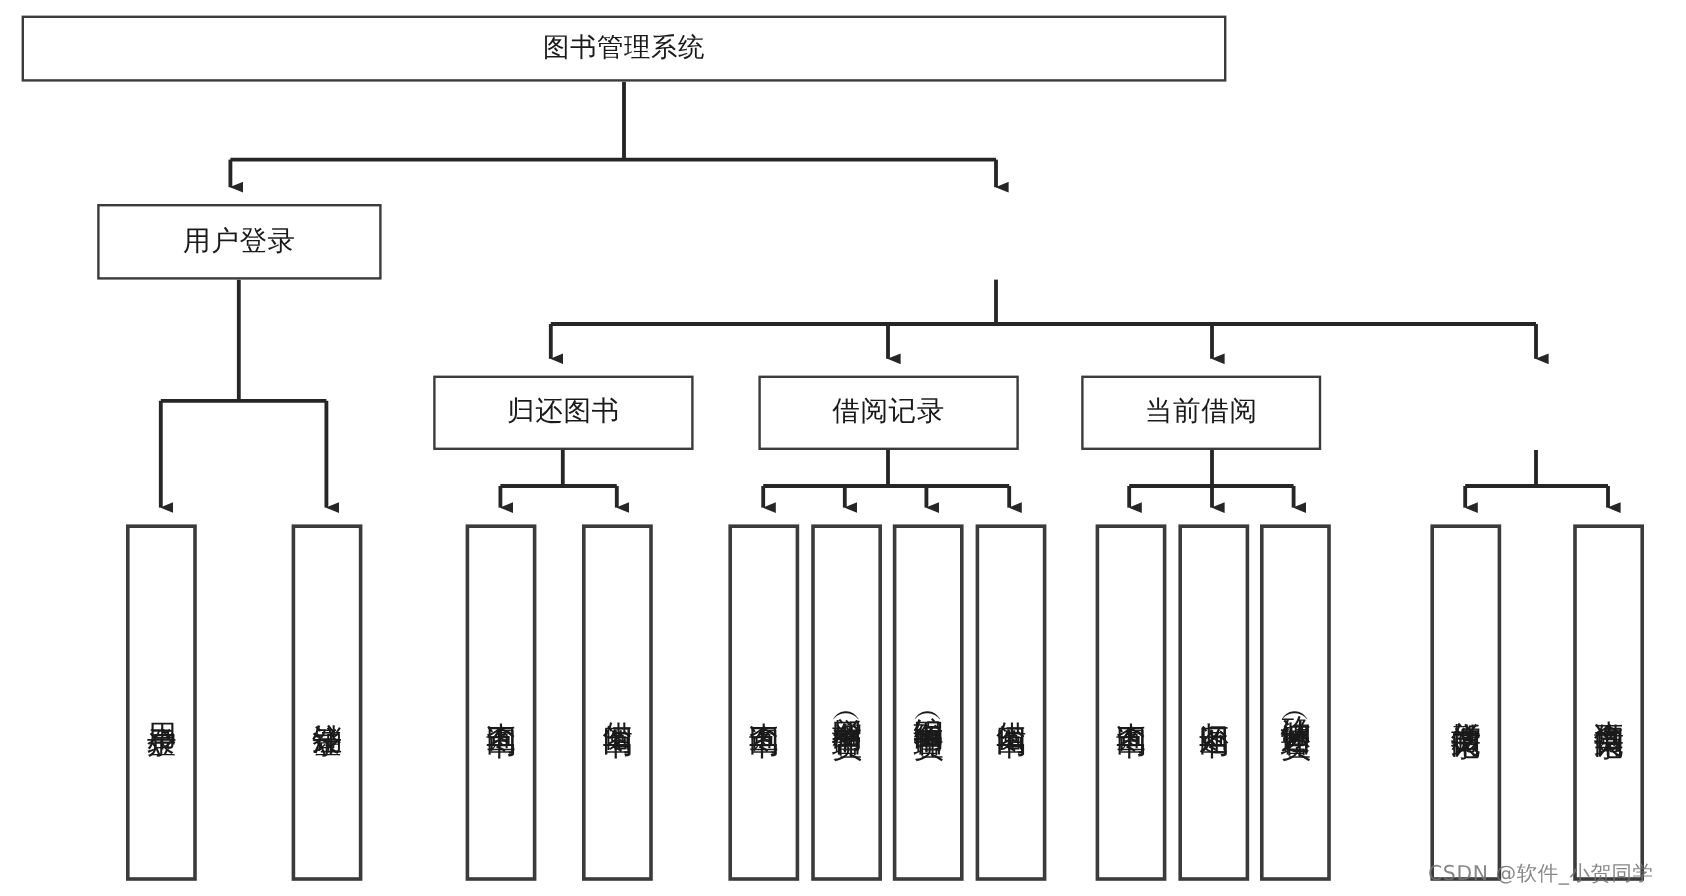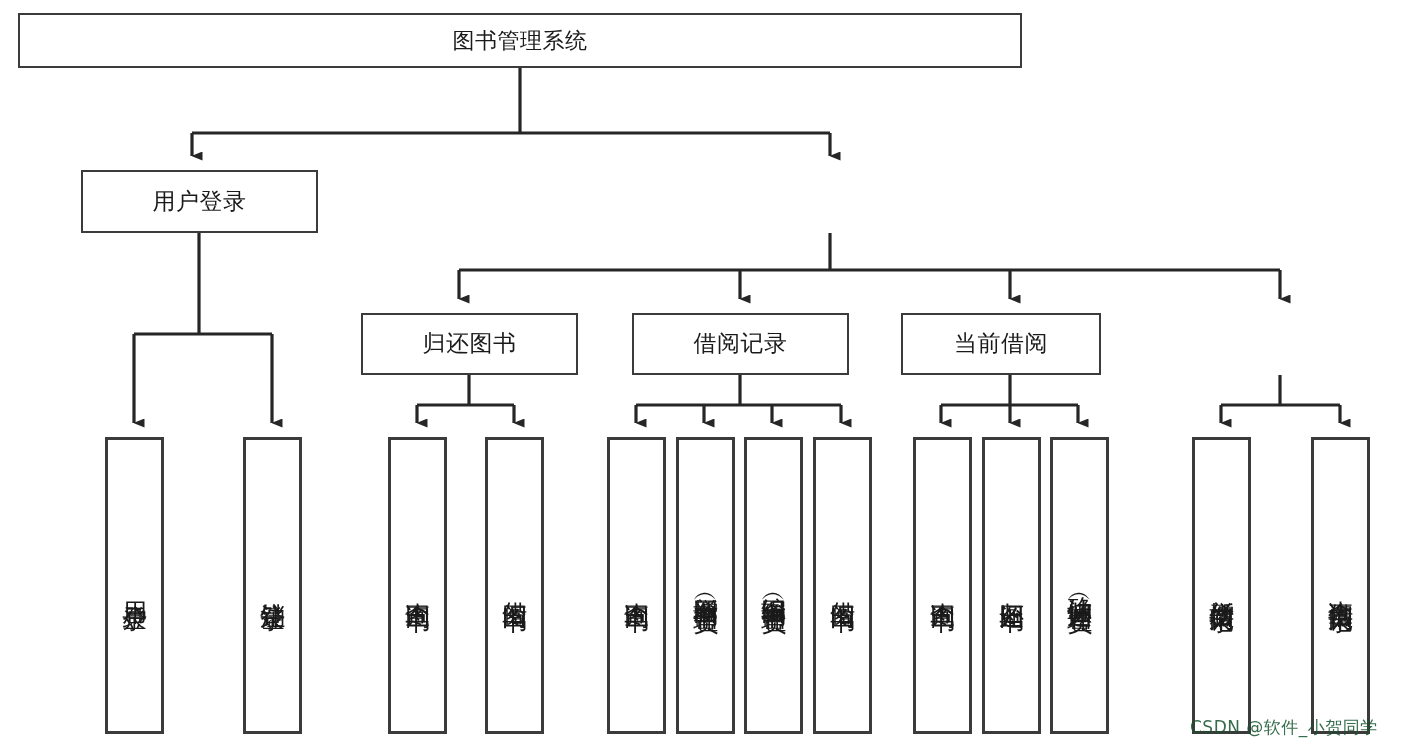--- a/index.html
+++ b/index.html
@@ -49,21 +49,21 @@
   .v-node .lbl{
     writing-mode:vertical-rl;
     text-orientation:upright;
     font-size:25px;
     line-height:1.02;
     letter-spacing:2px;
     white-space:nowrap;
   }
   .watermark{
     position:absolute;
-    color:#14532d;
+    color:#737373;
     font-size:17px;
     letter-spacing:0.5px;
     white-space:nowrap;
     opacity:0.85;
   }
 </style>
 </head>
 <body>
 
 <div id="canvas">

